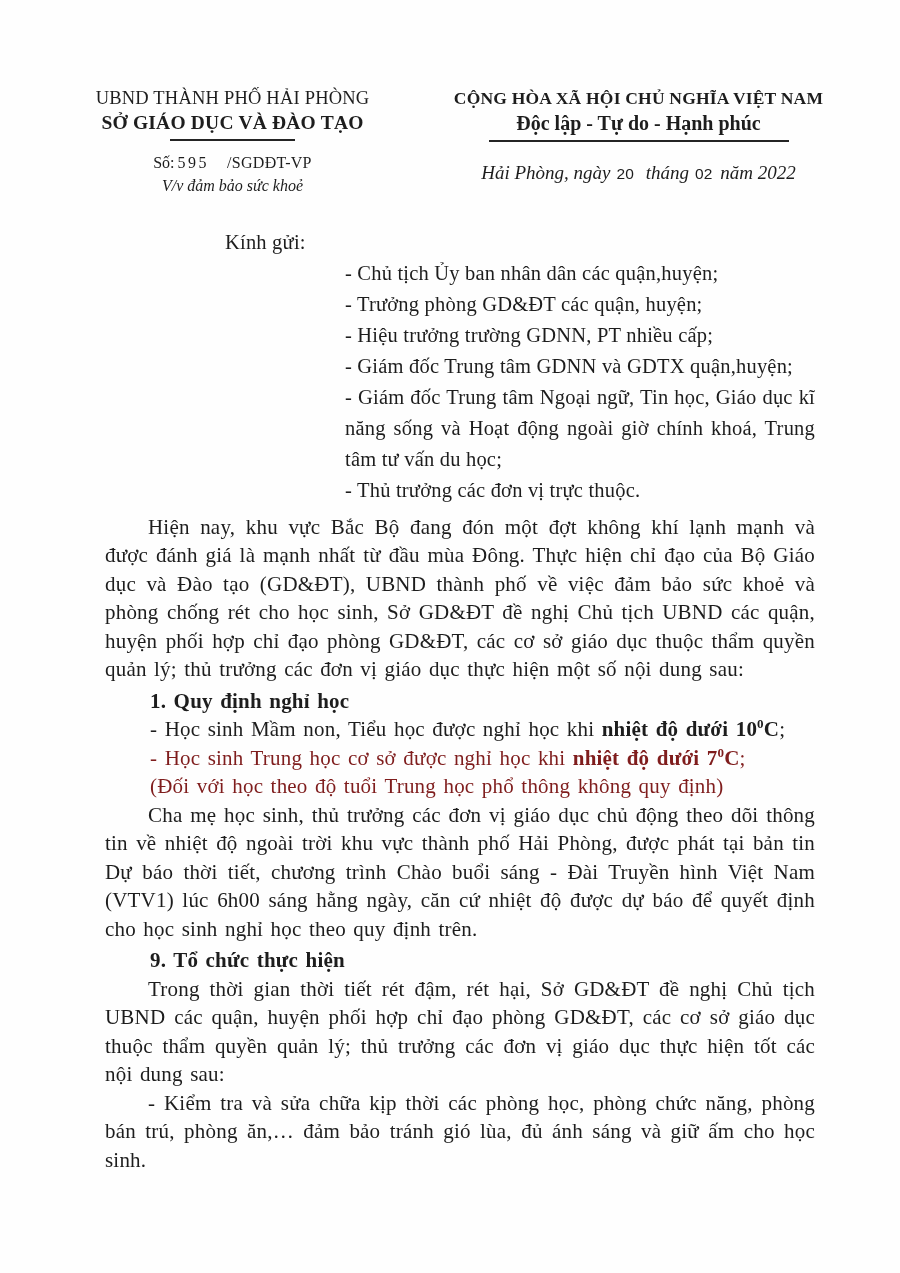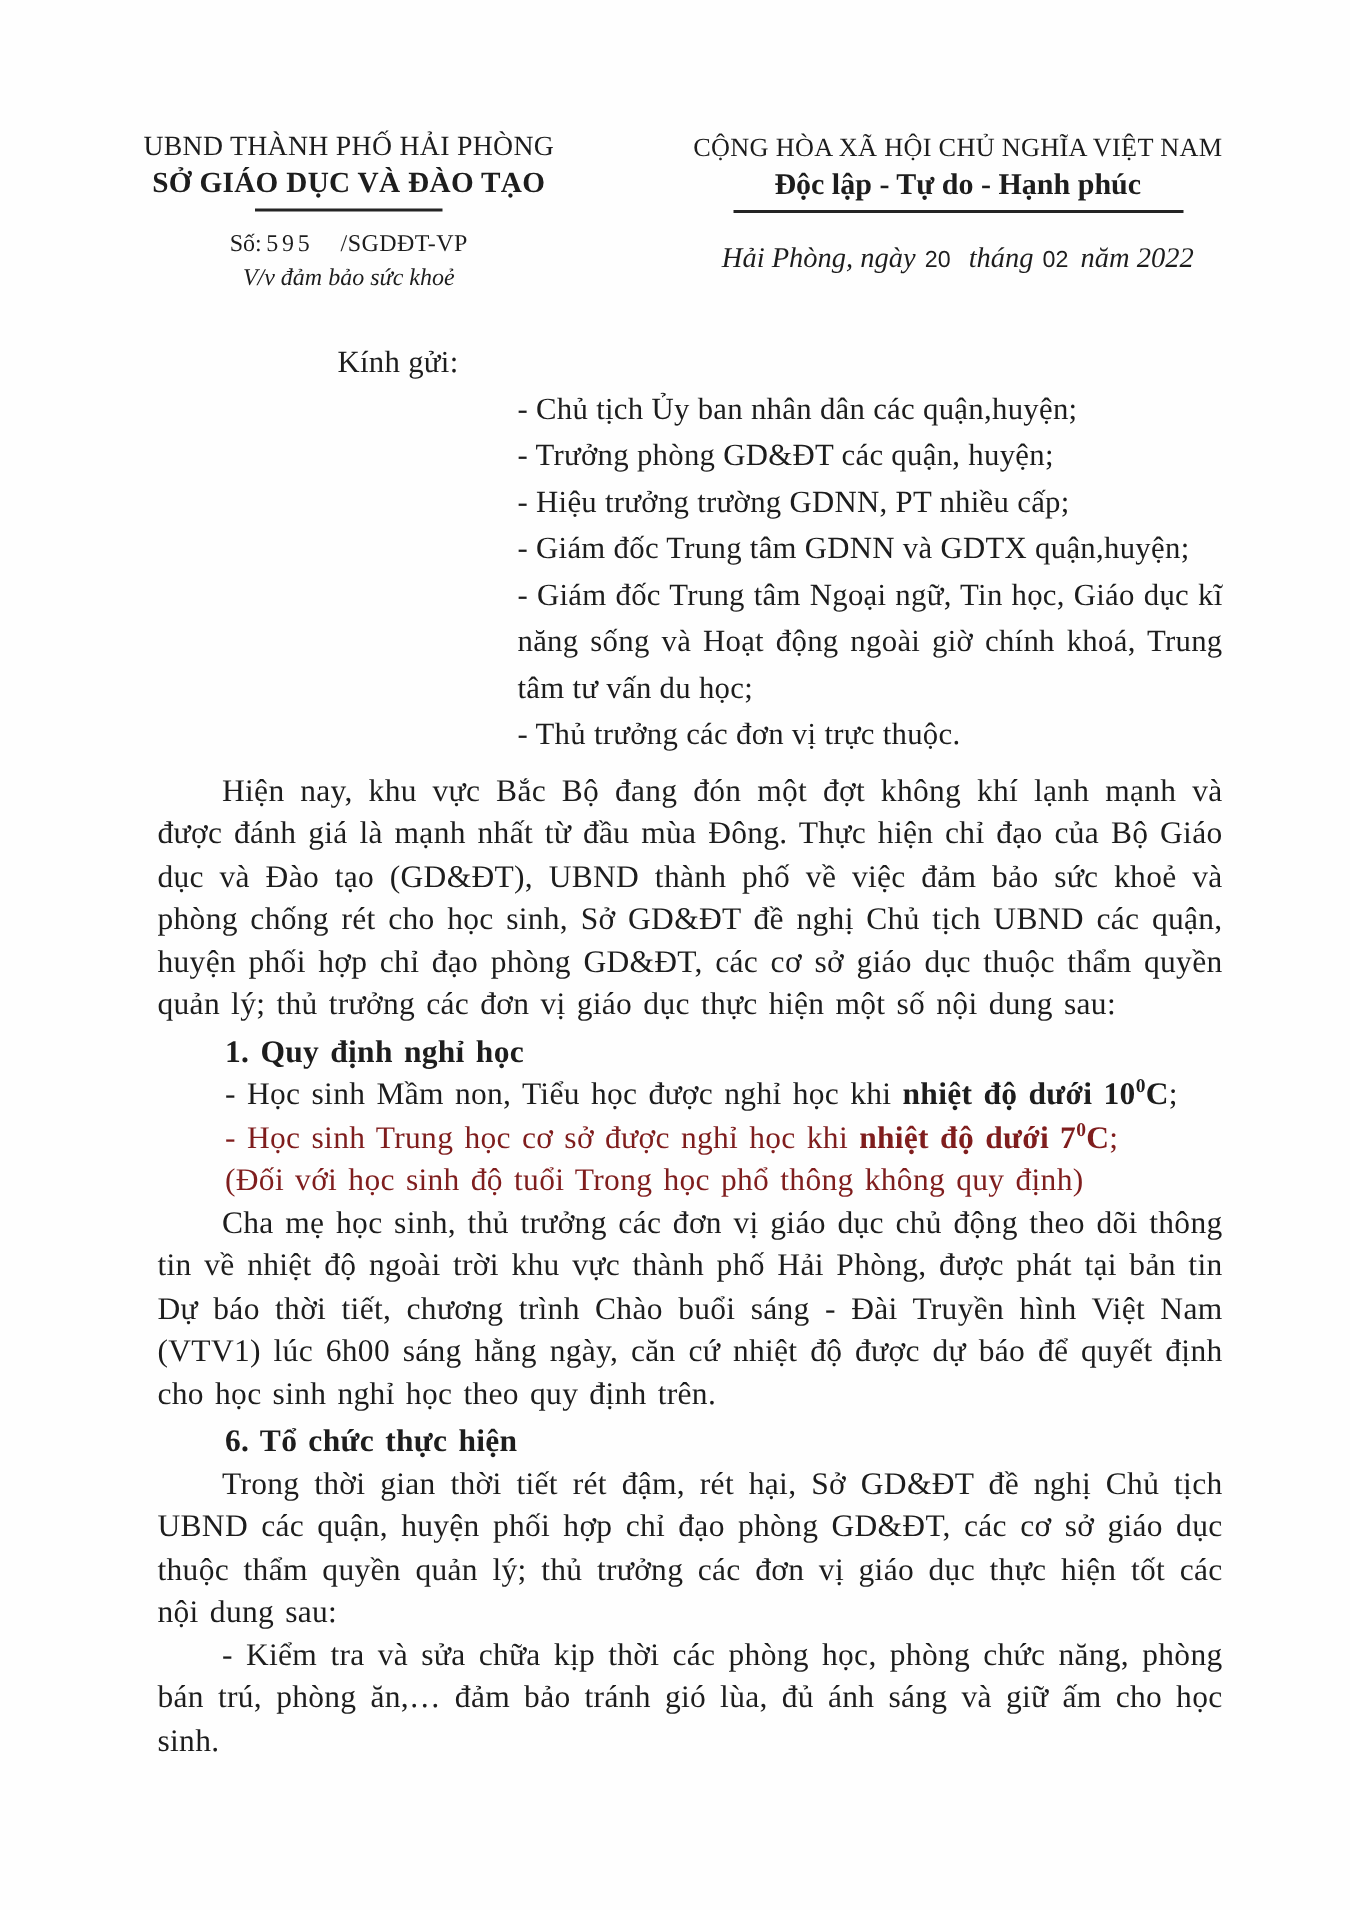--- a/index.html
+++ b/index.html
@@ -16,21 +16,21 @@
   .org-parent { font-size:18.5px; line-height:24px; letter-spacing:0.2px; }
   .org { font-size:19.5px; line-height:25px; font-weight:bold; letter-spacing:0.2px; }
   .h-rule { border-top:2px solid #242424; margin:4px auto 0; }
   .rule-left { width:125px; }
   .rule-right { width:300px; }
   .doc-no { font-size:16px; margin-top:13px; }
   .doc-no .num { letter-spacing:2.5px; margin-left:3px; }
   .doc-no .suffix { margin-left:18px; letter-spacing:0.3px; }
   .subject { font-size:16px; line-height:23.5px; margin-top:2px;font-style:italic; }
   .h-right { flex:1; text-align:center; padding-right:18px; }
-  .national1 { font-size:17.5px; line-height:24px; font-weight:normal; letter-spacing:0.2px; }
+  .national1 { font-size:17.5px; line-height:24px; font-weight:bold; letter-spacing:0.2px; }
   .national2 { font-size:20px; line-height:26px; font-weight:bold; }
   .dateline { margin-top:20px; font-style:italic; font-size:19px; }
   .date-num {
     font-style:normal; font-family:"Liberation Sans", sans-serif;
     font-size:15.5px; margin:0 12px 0 6px;
   }
   .date-num.m { margin:0 8px 0 6px; }
   
   .main { margin:0 85px 0 105px; font-size:21px; letter-spacing:0.2px; }
   .recipients { margin-top:29px; line-height:31px; font-size:20.5px; }
@@ -87,25 +87,25 @@
     <div class="main-text">
 
       <div class="para">Hiện nay, khu vực Bắc Bộ đang đón một đợt không khí lạnh mạnh và được đánh giá là mạnh nhất từ đầu mùa Đông. Thực hiện chỉ đạo của Bộ Giáo dục và Đào tạo (GD&amp;ĐT), UBND thành phố về việc đảm bảo sức khoẻ và phòng chống rét cho học sinh, Sở GD&amp;ĐT đề nghị Chủ tịch UBND các quận, huyện phối hợp chỉ đạo phòng GD&amp;ĐT, các cơ sở giáo dục thuộc thẩm quyền quản lý; thủ trưởng các đơn vị giáo dục thực hiện một số nội dung sau:</div>
 
       <div class="sec-heading">1. Quy định nghỉ học</div>
 
       <div class="rule-line"><span>- Học sinh Mầm non, Tiểu học được nghỉ học khi </span><b><span>nhiệt độ dưới 10</span><sup>0</sup><span>C</span></b><span>;</span></div>
 
       <div class="rule-line red"><span>- Học sinh Trung học cơ sở được nghỉ học khi </span><b><span>nhiệt độ dưới 7</span><sup>0</sup><span>C</span></b><span>;</span></div>
 
-      <div class="rule-line red">(Đối với học sinh độ tuổi Trong học phổ thông không quy định)</div>
+      <div class="rule-line red">(Đối với học theo độ tuổi Trung học phổ thông không quy định)</div>
 
       <div class="para">Cha mẹ học sinh, thủ trưởng các đơn vị giáo dục chủ động theo dõi thông tin về nhiệt độ ngoài trời khu vực thành phố Hải Phòng, được phát tại bản tin Dự báo thời tiết, chương trình Chào buổi sáng - Đài Truyền hình Việt Nam (VTV1) lúc 6h00 sáng hằng ngày, căn cứ nhiệt độ được dự báo để quyết định cho học sinh nghỉ học theo quy định trên.</div>
 
-      <div class="sec-heading">6. Tổ chức thực hiện</div>
+      <div class="sec-heading">9. Tổ chức thực hiện</div>
 
       <div class="para">Trong thời gian thời tiết rét đậm, rét hại, Sở GD&amp;ĐT đề nghị Chủ tịch UBND các quận, huyện phối hợp chỉ đạo phòng GD&amp;ĐT, các cơ sở giáo dục thuộc thẩm quyền quản lý; thủ trưởng các đơn vị giáo dục thực hiện tốt các nội dung sau:</div>
 
       <div class="para">- Kiểm tra và sửa chữa kịp thời các phòng học, phòng chức năng, phòng bán trú, phòng ăn,… đảm bảo tránh gió lùa, đủ ánh sáng và giữ ấm cho học sinh.</div>
 
     </div>
   </div>
 
 </div>
 

